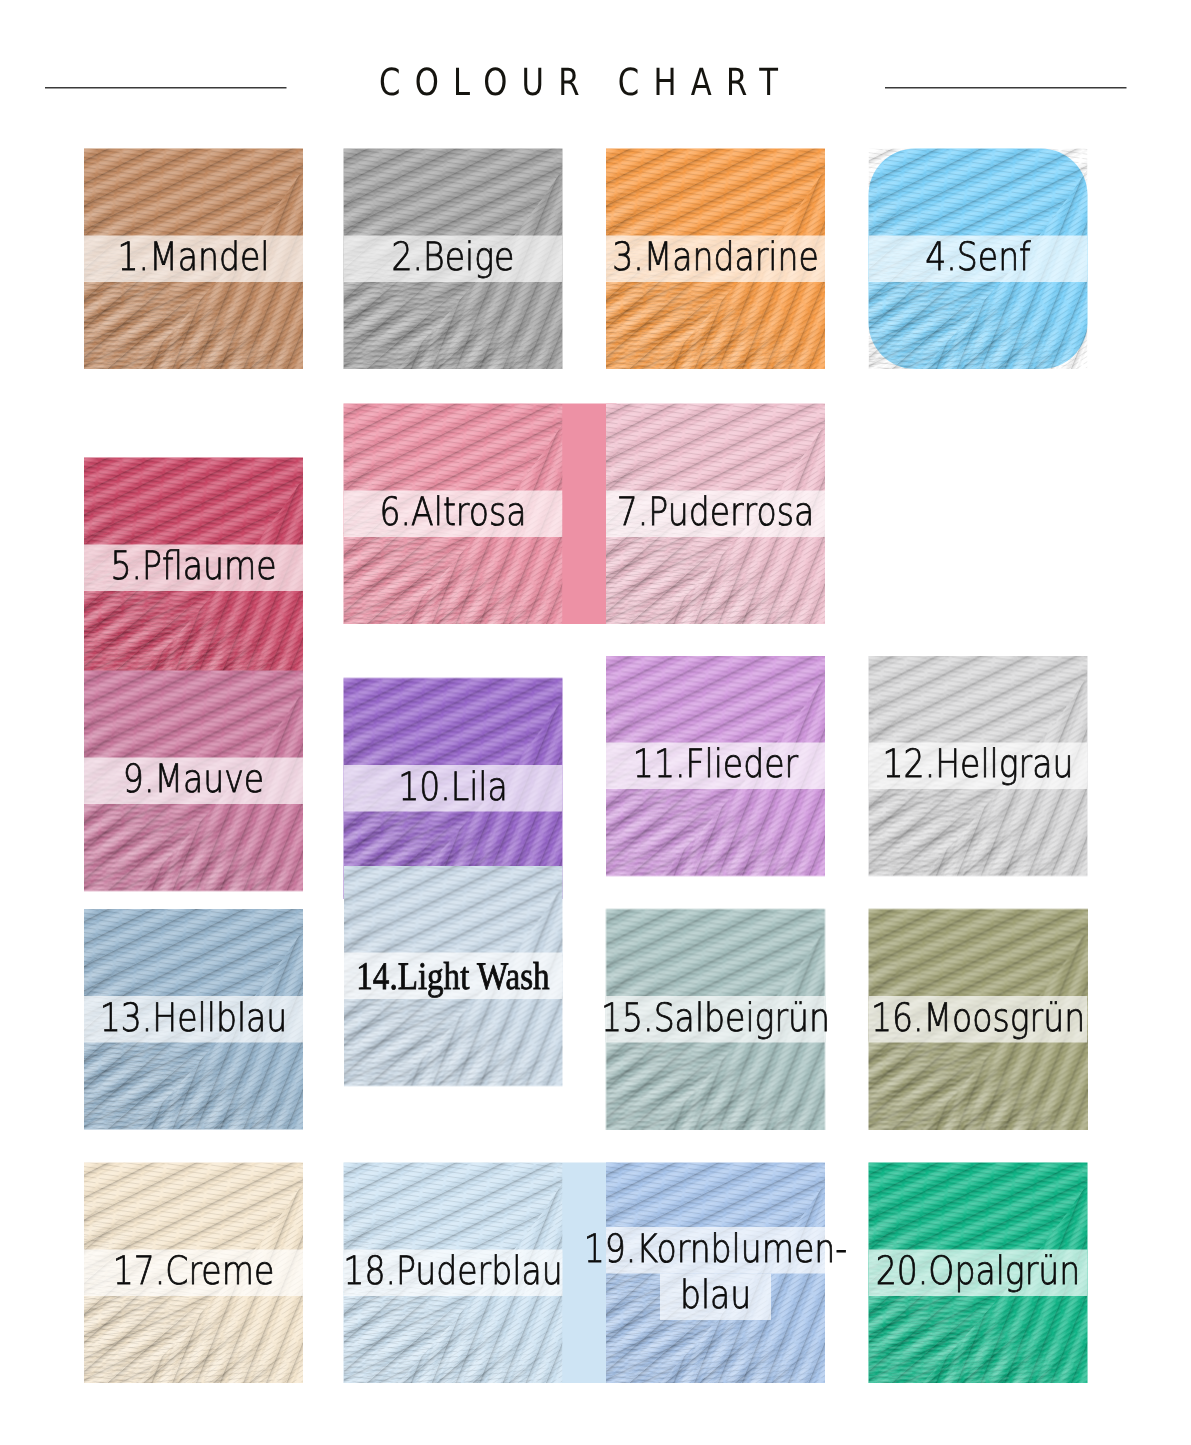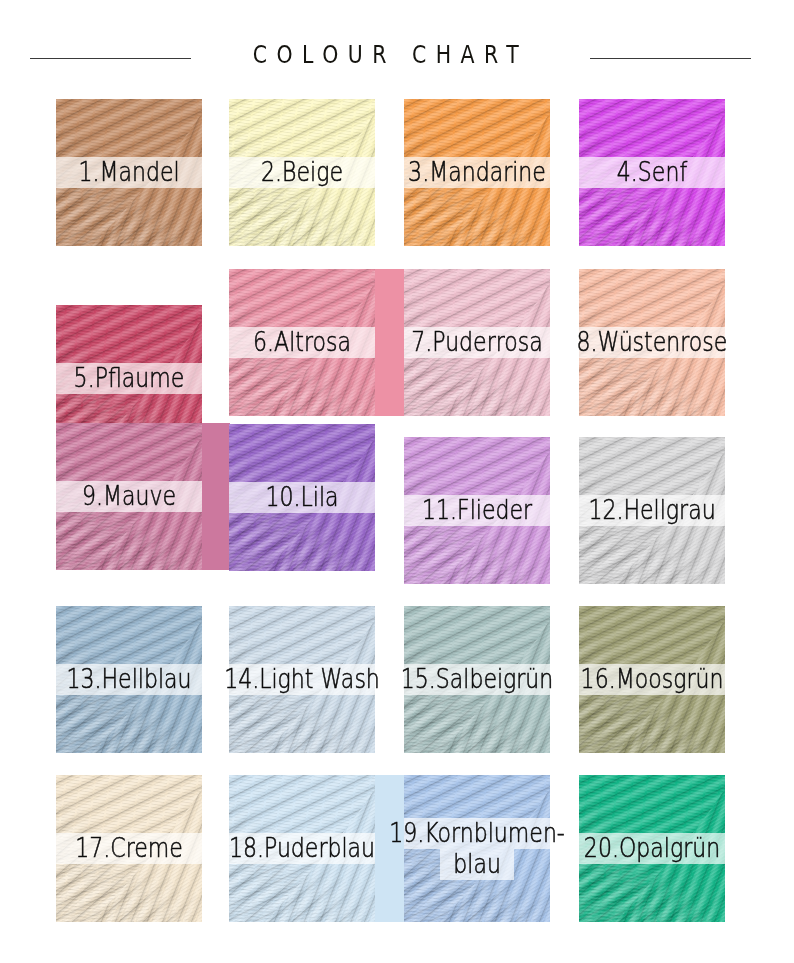--- a/index.html
+++ b/index.html
@@ -28,26 +28,26 @@
   .row.fit .line{position:static;transform:scaleX(.848);}
   svg.defsvg{position:absolute;width:0;height:0;}
   .sw0{left:0px;top:0px;}
   .sw1{left:173px;top:0px;}
   .sw2{left:348px;top:0px;}
   .sw3{left:523px;top:0px;}
   .sw4{left:0px;top:170px;margin-top:36px;}
   .sw5{left:173px;top:170px;padding-left:36px;}
   .sw6{left:348px;top:170px;}
   .sw7{left:523px;top:170px;}
-  .sw8{left:0px;top:324px;padding-left:28px;}
-  .sw9{left:173px;top:325px;}
+  .sw8{left:0px;top:348px;}
+  .sw9{left:173px;top:353px;}
   .sw10{left:348px;top:338px;}
   .sw11{left:523px;top:338px;}
   .sw12{left:0px;top:507px;}
-  .sw13{left:173px;top:507px;}
+  .sw13{left:173px;top:478px;font-family:Liberation Serif, serif;}
   .sw14{left:348px;top:507px;}
   .sw15{left:523px;top:507px;}
   .sw16{left:0px;top:676px;}
   .sw17{left:173px;top:676px;}
   .sw18{left:348px;top:676px;}
   .sw19{left:523px;top:676px;}
 </style>
 </head>
 <body>
 
@@ -275,41 +275,41 @@
     <div class="sw sw0" style="background: rgb(195, 139, 99);">
       <svg class="tex" viewBox="0 0 146 147">
           <use href="#yarn"></use>
         </svg>
       <div class="labwrap">
         <div class="row full">
             <span class="line">1.Mandel</span>
           </div>
       </div>
     </div>
-    <div class="sw sw1" style="background: #fef9c3;">
+    <div class="sw sw1" style="background: #a3a3a3;">
       <svg class="tex" viewBox="0 0 146 147">
           <use href="#yarn"></use>
         </svg>
       <div class="labwrap">
         <div class="row full">
             <span class="line">2.Beige</span>
           </div>
       </div>
     </div>
     <div class="sw sw2" style="background: rgb(251, 158, 72);">
       <svg class="tex" viewBox="0 0 146 147">
           <use href="#yarn"></use>
         </svg>
       <div class="labwrap">
         <div class="row full">
             <span class="line">3.Mandarine</span>
           </div>
       </div>
     </div>
-    <div class="sw sw3" style="background: #d946ef;">
+    <div class="sw sw3" style="background: #7dd3fc; border-radius: 31px;">
       <svg class="tex" viewBox="0 0 146 147">
           <use href="#yarn"></use>
         </svg>
       <div class="labwrap">
         <div class="row full">
             <span class="line">4.Senf</span>
           </div>
       </div>
     </div>
     <div class="sw sw4" style="background: rgb(204, 71, 103);">
@@ -332,30 +332,20 @@
           </div>
       </div>
     </div>
     <div class="sw sw6" style="background: rgb(241, 193, 207);">
       <svg class="tex" viewBox="0 0 146 147">
           <use href="#yarn"></use>
         </svg>
       <div class="labwrap">
         <div class="row full">
             <span class="line">7.Puderrosa</span>
-          </div>
-      </div>
-    </div>
-    <div class="sw sw7" style="background: rgb(251, 191, 166);">
-      <svg class="tex" viewBox="0 0 146 147">
-          <use href="#yarn"></use>
-        </svg>
-      <div class="labwrap">
-        <div class="row full">
-            <span class="line">8.Wüstenrose</span>
           </div>
       </div>
     </div>
     <div class="sw sw8" style="background: rgb(204, 120, 158);">
       <svg class="tex" viewBox="0 0 146 147">
           <use href="#yarn"></use>
         </svg>
       <div class="labwrap">
         <div class="row full">
             <span class="line">9.Mauve</span>

